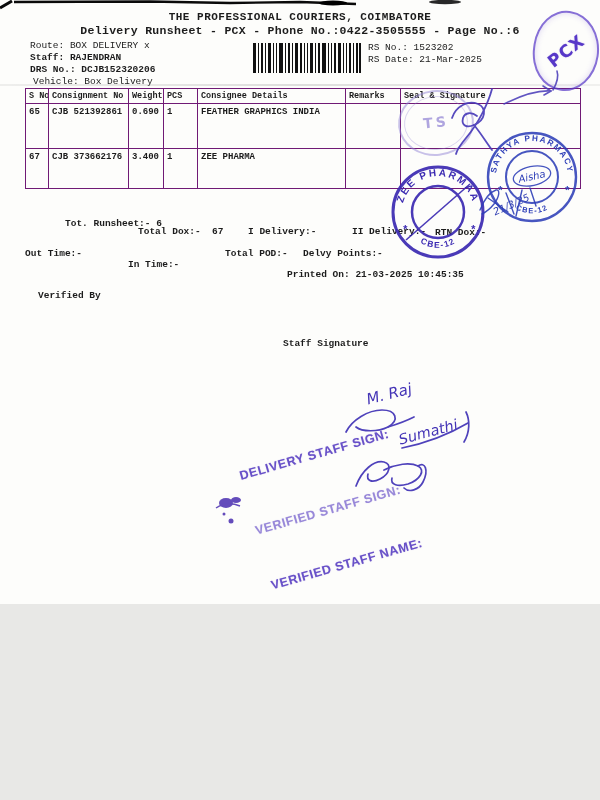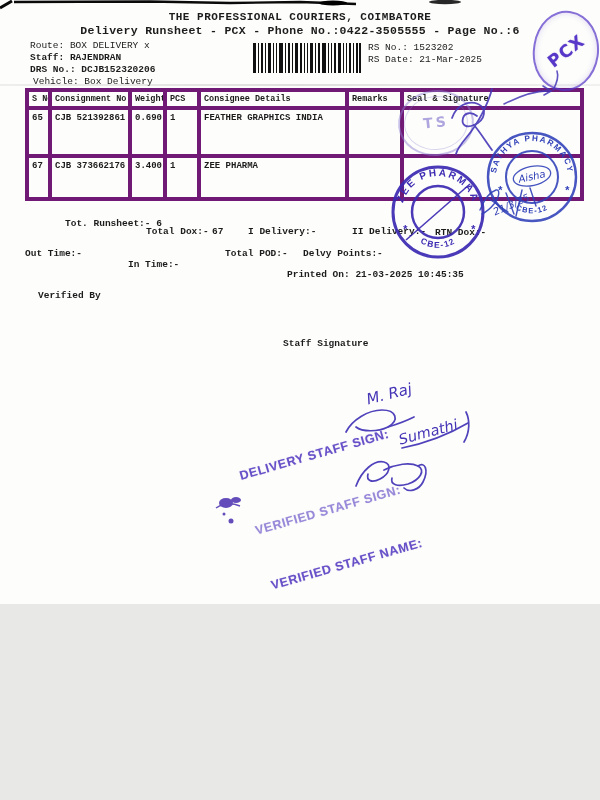--- a/index.html
+++ b/index.html
@@ -11,21 +11,21 @@
   }
   .abs{position:absolute;white-space:pre;}
   
   .doc-title{left:0;top:11px;width:100%;text-align:center;font-size:11px;font-weight:bold;letter-spacing:.5px;}
   .doc-subtitle{left:0;top:24px;width:100%;text-align:center;font-size:11.5px;font-weight:bold;letter-spacing:.3px;}
   .meta{font-size:9.5px;}
   .meta.b{font-weight:bold;}
   
   table.runsheet{position:absolute;left:25px;top:88px;width:555px;border-collapse:collapse;table-layout:fixed;z-index:1;}
   table.runsheet th,table.runsheet td{
-    border:4px solid #701a75;vertical-align:top;overflow:hidden;
+    border:1px solid #701a75;vertical-align:top;overflow:hidden;
     font-family:"Liberation Mono","DejaVu Sans Mono",monospace;white-space:pre;
   }
   table.runsheet th{font-size:8.5px;font-weight:bold;text-align:left;padding:2px 1px 1px 3px;height:11px;}
   table.runsheet td{font-size:9px;font-weight:600;padding:3px 1px 0 3px;}
   th.c-consignee{padding-left:2px;} th.c-remarks{padding-left:9px;} th.c-seal{padding-left:18px;}
   td.c-consignee{padding-left:7px;} td.c-pcs{padding-left:7px;} td.c-weight{padding-left:2px;}
   tr.r1 td{height:41px;margin-top:42px;} tr.r2 td{height:41px;} tr.r3 td{height:36px;}
   
   .tot{font-size:9.5px;font-weight:bold;}
   
@@ -190,21 +190,21 @@
       <textPath href="#zee-top" startOffset="50%" text-anchor="middle">ZEE PHARMAA</textPath>
     </text>
     <text font-family="Liberation Sans, DejaVu Sans, sans-serif" font-weight="bold" font-size="8.5" fill="#3b2ab2" letter-spacing="1.2">
       <textPath href="#zee-bot" startOffset="50%" text-anchor="middle">CBE-12</textPath>
     </text>
     <text x="16" y="73" font-size="11" fill="#3b2ab2" font-weight="bold">*</text>
     <text x="84" y="73" font-size="11" fill="#3b2ab2" font-weight="bold">*</text>
   </svg>
 
   <div class="abs tot" style="left:25px;top:218px;padding-left:40px;">Tot. Runsheet:- 6</div>
-  <div class="abs tot" style="left:146px;top:226px;">Total Dox:-</div>
+  <div class="abs tot" style="left:138px;top:226px;">Total Dox:-</div>
   <div class="abs tot" style="left:212px;top:226px;">67</div>
   <div class="abs tot" style="left:248px;top:226px;">I Delivery:-</div>
   <div class="abs tot" style="left:352px;top:226px;">II Delivery:-</div>
   <div class="abs tot" style="left:435px;top:227px;">RTN Dox:-</div>
   <div class="abs tot" style="left:25px;top:248px;">Out Time:-</div>
   <div class="abs tot" style="left:128px;top:259px;">In Time:-</div>
   <div class="abs tot" style="left:225px;top:248px;">Total POD:-</div>
   <div class="abs tot" style="left:303px;top:248px;">Delvy Points:-</div>
 
   <div class="abs tot" style="left:287px;top:269px;">Printed On: 21-03-2025 10:45:35</div>

